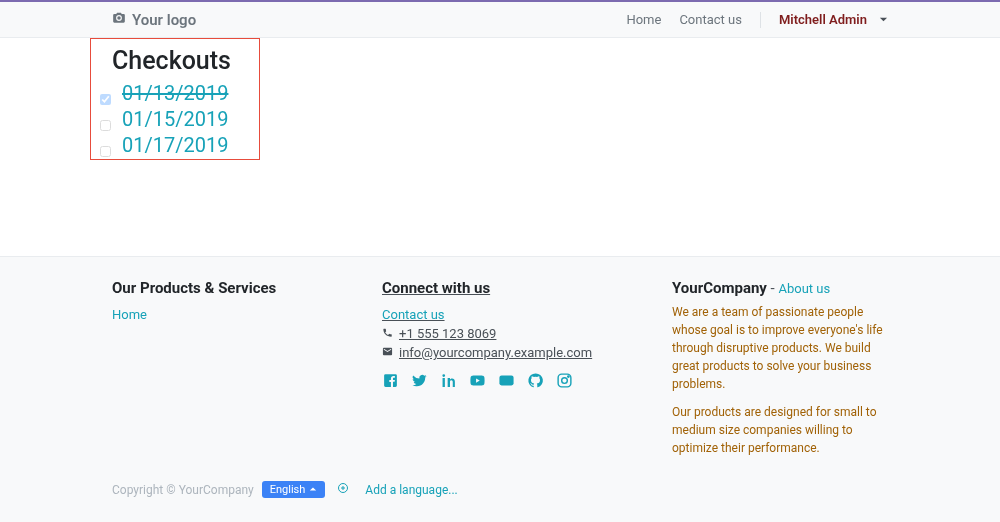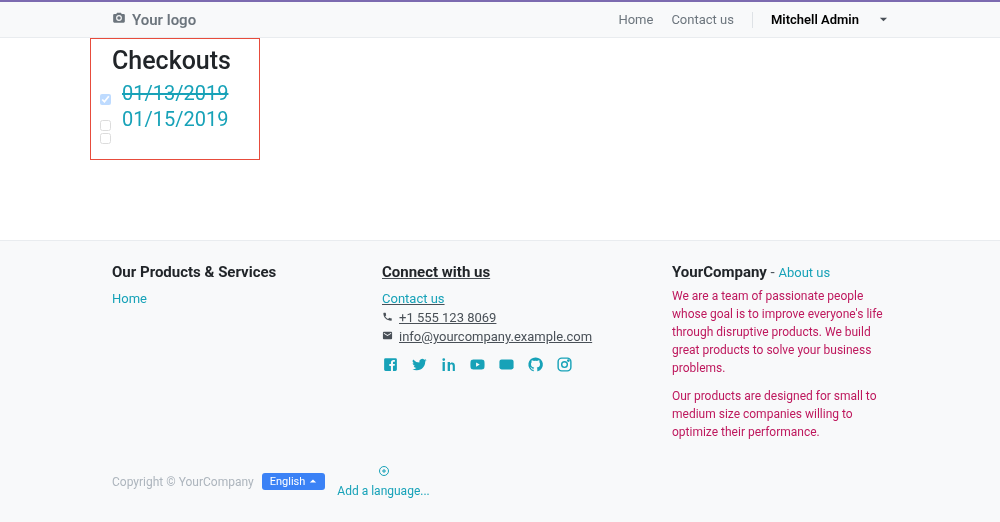--- a/index.html
+++ b/index.html
@@ -39,25 +39,25 @@
       color: #6c757d;
       font-size: 13px;
       align-items: center;
     }
     .nav-links .divider {
       width: 1px;
       height: 16px;
       background: #dee2e6;
     }
     .nav-links .user {
-      color: #000000;
+      color: #7f1d1d;
       font-weight: 600;
       display: flex;
       align-items: center;
-      gap: 20px;
+      gap: 12px;
     }
     .nav-links .user svg { width: 9px; height: 9px; }
 
     .content {
       flex: 1;
       padding: 8px 112px 0 112px;
       position: relative;
     }
     .highlight-box {
       position: absolute;
@@ -130,21 +130,21 @@
     .social-row svg { width: 17px; height: 17px; }
     .company-title {
       font-size: 15px;
       font-weight: 700;
       color: #212529;
     }
     .company-title .dash { font-weight: 400; color: #495057; }
     .about-link { color: #17a2b8; font-weight: 400; font-size: 13px; }
     .company-text {
       font-size: 12px;
-      color: #be185d;
+      color: #a16207;
       line-height: 1.5;
       margin-top: 6px;
     }
     .company-text p { margin-bottom: 10px; }
     .footer-bottom {
       margin-top: 14px;
       display: flex;
       align-items: center;
       gap: 8px;
       font-size: 12px;
@@ -159,23 +159,22 @@
       display: inline-flex;
       align-items: center;
       gap: 4px;
     }
     .lang-btn svg { width: 8px; height: 8px; }
     .add-lang {
       color: #17a2b8;
       font-size: 12px;
       display: inline-flex;
       align-items: center;
-      gap: 4px;
+      gap: 16px;
       margin-left: 4px;
-      flex-direction: column;
     }
     .add-lang svg { width: 12px; height: 12px; }
   </style>
 </head>
 <body>
 
 <div class="header">
   <div class="logo-section">
     <span>
       <svg viewBox="0 0 24 24" fill="#6c757d">
@@ -208,20 +207,21 @@
   <div class="checkout-item done">
     <input type="checkbox" checked="" style="">
     <span class="label">01/13/2019</span>
   </div>
   <div class="checkout-item">
     <input type="checkbox" style="">
     <span class="label">01/15/2019</span>
   </div>
   <div class="checkout-item">
     <input type="checkbox" style="">
+    <span class="label">01/17/2019</span>
   </div>
 </div>
 
 <div class="footer">
   <div class="footer-cols">
     <div class="footer-col c1">
       <h3>Our Products &amp; Services</h3>
       <div class="link">Home</div>
     </div>
     <div class="footer-col c2">

